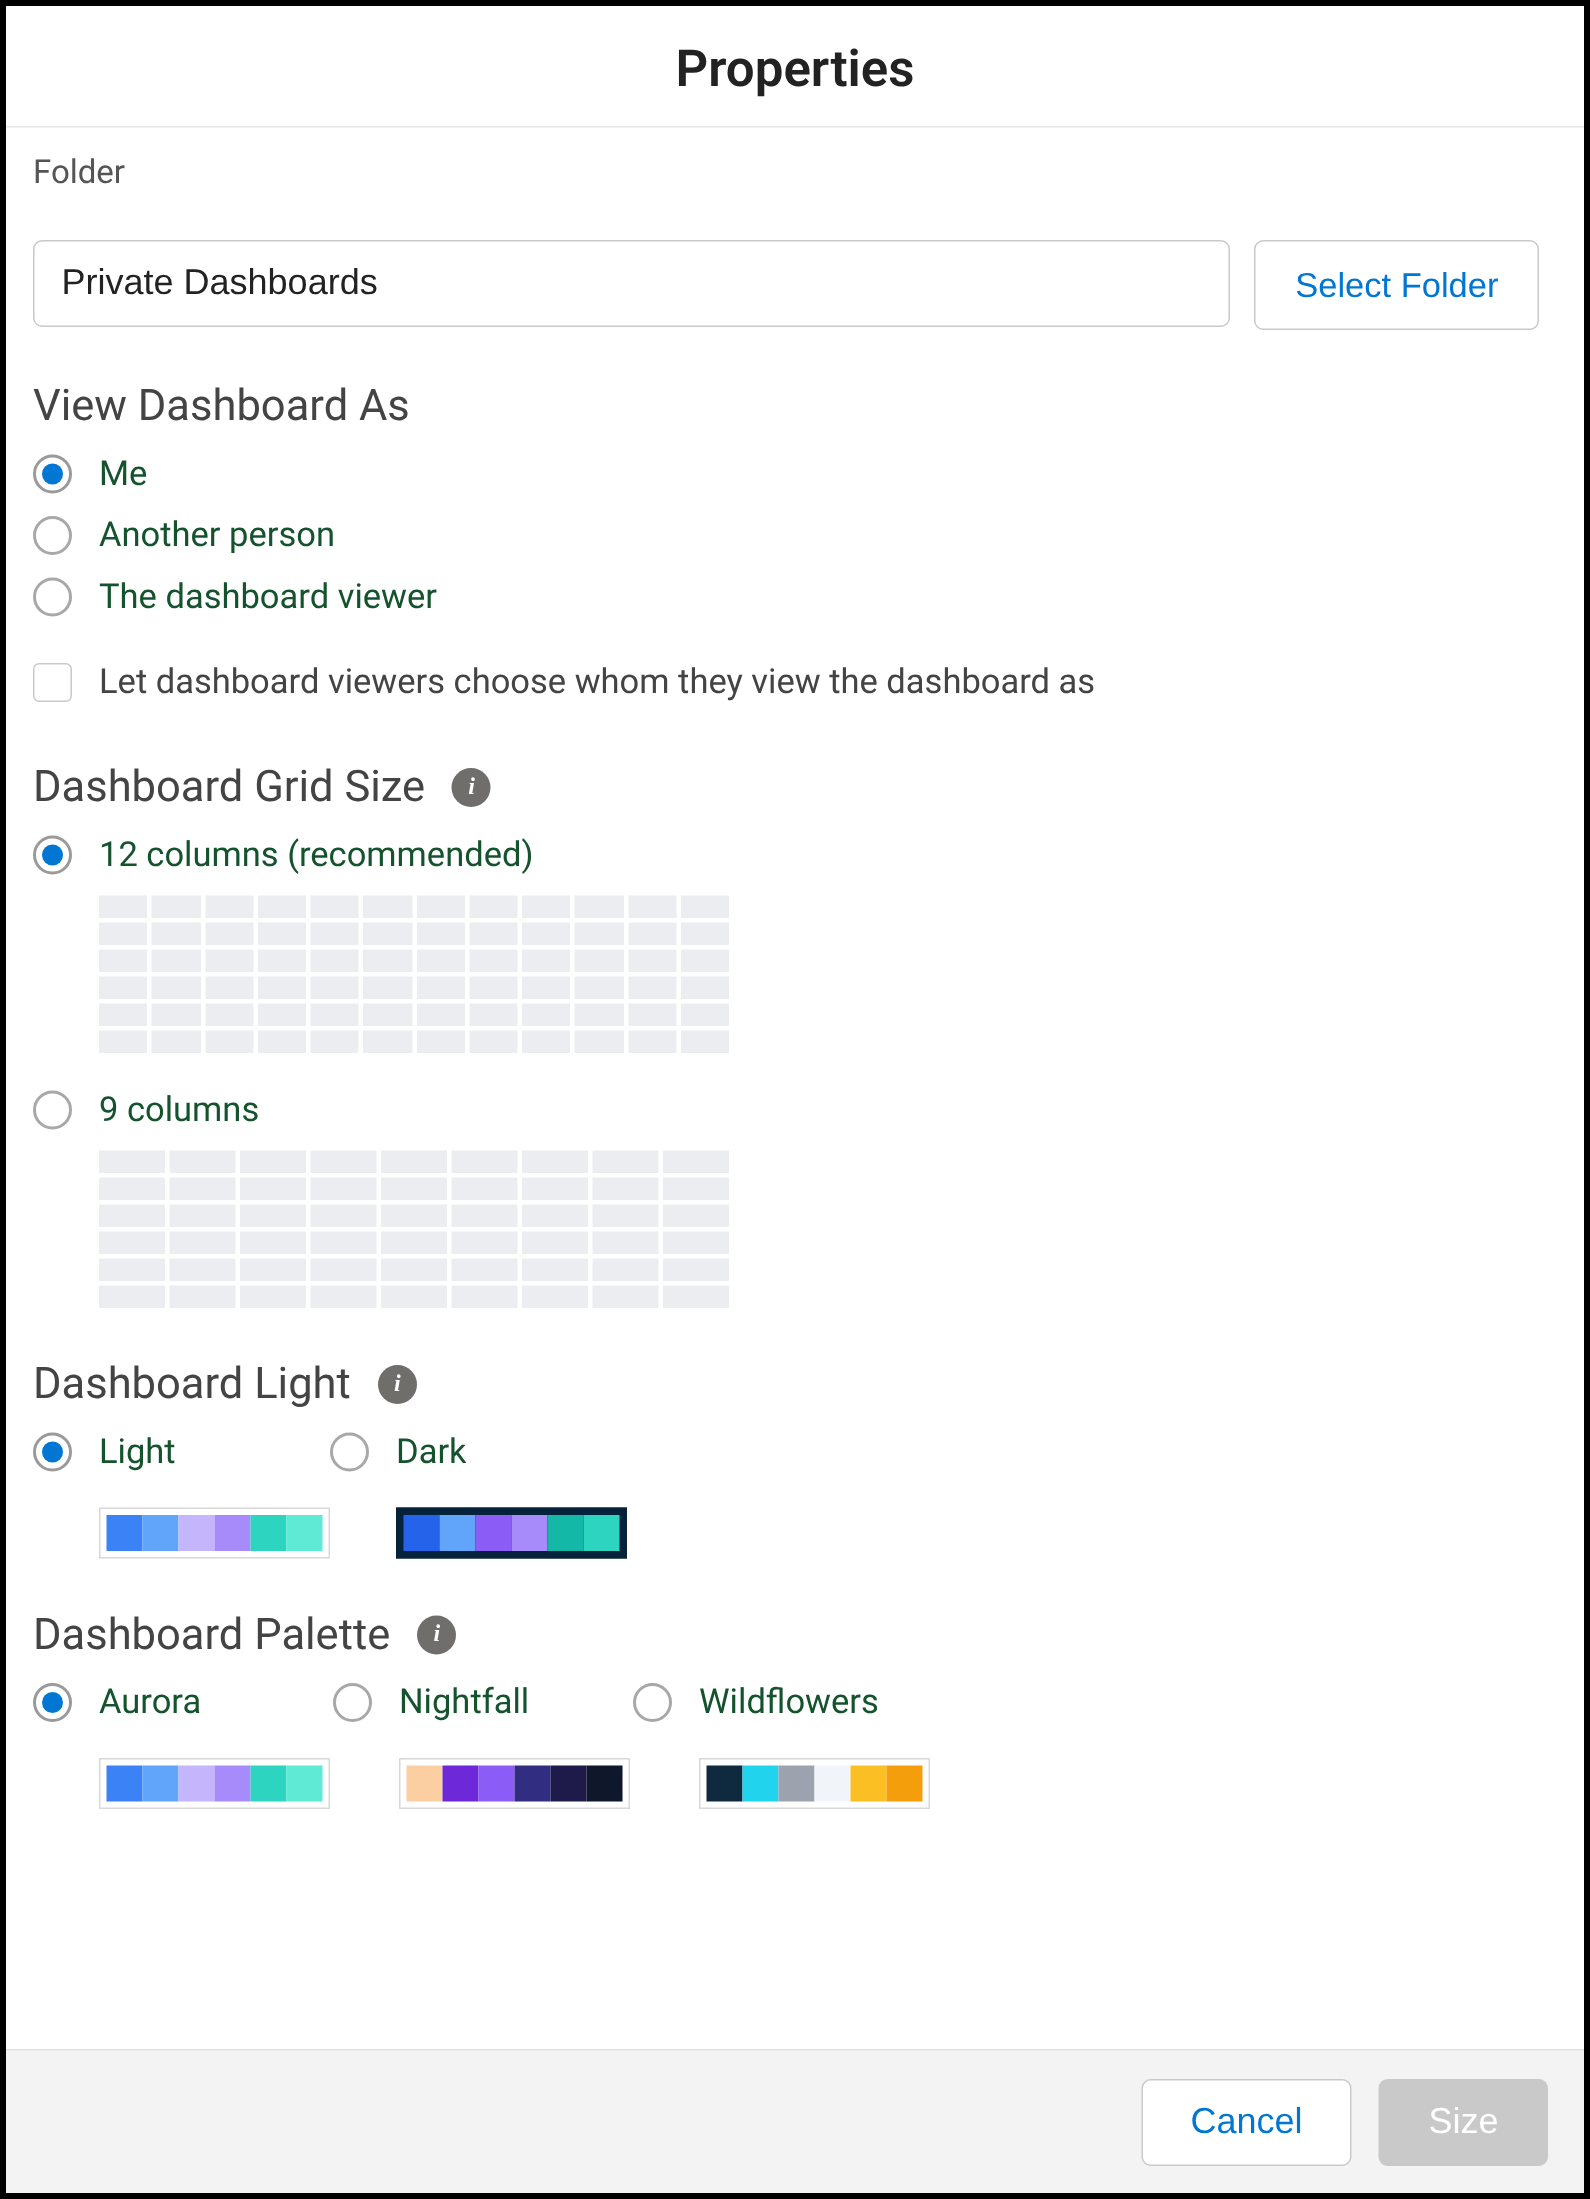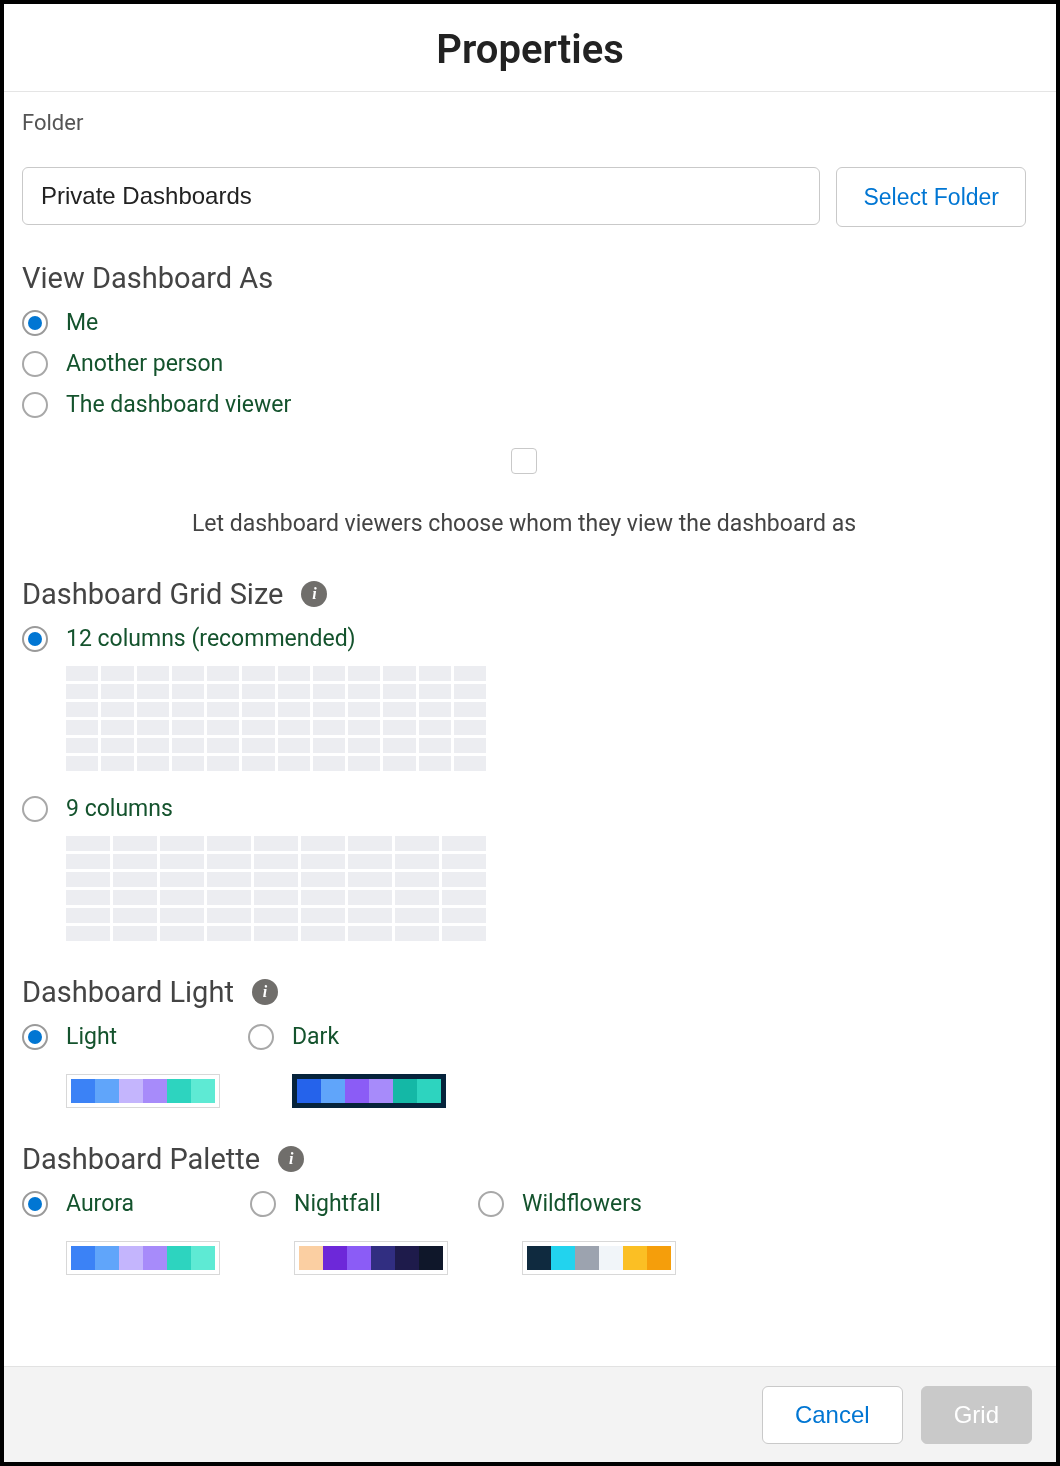--- a/index.html
+++ b/index.html
@@ -14,21 +14,21 @@
     overflow: hidden;
     color: #3e3e3c;
   }
   .modal-header {
     text-align: center;
     padding: 22px 0 18px 0;
     border-bottom: 1px solid #e5e5e5;
   }
   .modal-header h1 {
     margin: 0;
-    font-size: 40px;
+    font-size: 34px;
     font-weight: 600;
     color: #222;
   }
   .content {
     padding: 18px 30px 0 18px;
     height: calc(100% - 84px - 96px);
     overflow: hidden;
   }
 
   
@@ -122,23 +122,22 @@
     content: "";
     width: 14px;
     height: 14px;
     background: #0176d3;
     border-radius: 50%;
   }
 
   .checkbox-row {
     display: flex;
     align-items: center;
-    gap: 36px;
+    gap: 18px;
     margin: 30px 0 40px 0;
-    flex-direction: column;
   }
   .checkbox {
     width: 26px;
     height: 26px;
     border: 1px solid #c9c9c9;
     border-radius: 4px;
     background: #fff;
     flex-shrink: 0;
   }
   .checkbox-row .label {
@@ -155,21 +154,20 @@
     gap: 3px;
     width: 420px;
   }
   .grid-preview.cols12 { grid-template-columns: repeat(12, 1fr); }
   .grid-preview.cols9  { grid-template-columns: repeat(9, 1fr); }
   .grid-preview .cell { height: 15px; background: #ecedf1; }
 
   
   .inline-options {
     display: flex;
-    gap: 28px;
     flex-wrap: wrap;
   }
   .option-block { min-width: 190px; }
   .option-block.pal { min-width: 200px; }
   .swatch-frame {
     margin-left: 44px;
     margin-top: 10px;
     border: 1px solid #d8d8d8;
     background: #fff;
     padding: 4px;
@@ -495,14 +493,14 @@
             <div class="sw" style="background: rgb(245, 158, 11);"></div>
           </div>
       </div>
     </div>
   </div>
 
 </div>
 
 <div class="footer">
   <button class="btn btn-cancel">Cancel</button>
-  <button class="btn btn-save" disabled="">Grid</button>
+  <button class="btn btn-save" disabled="">Size</button>
 </div>
 
 </body></html>

